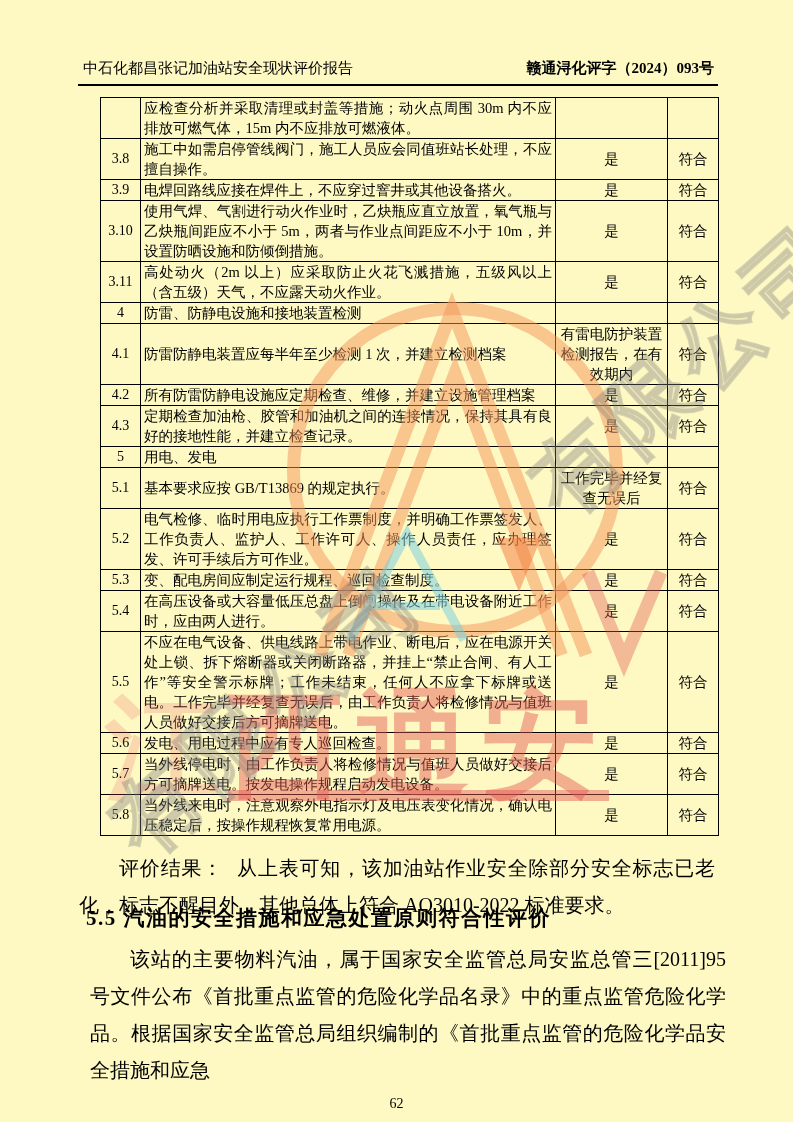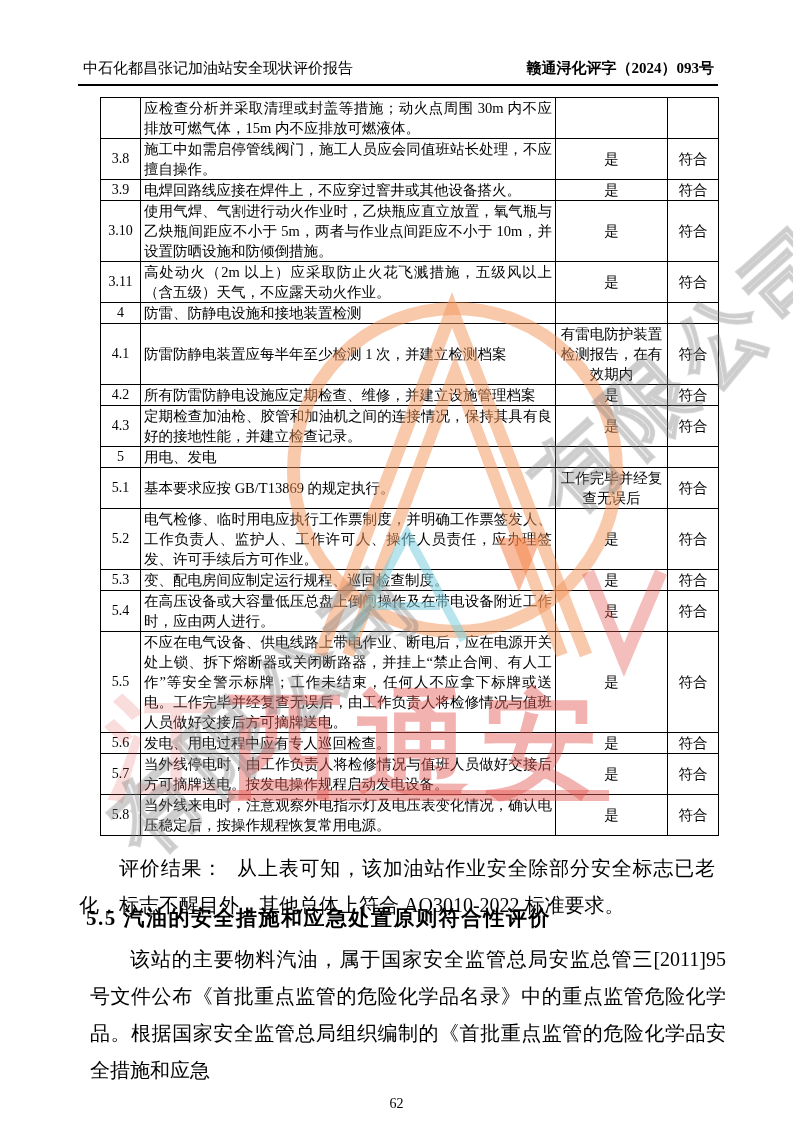--- a/index.html
+++ b/index.html
@@ -1,18 +1,18 @@
 <!DOCTYPE html>
 <html><head>
 <meta charset="utf-8">
 <style>
   html,body { margin:0; padding:0; background:#e8e8e8; }
   .page {
     position:relative; width:793px; height:1122px; margin:0 auto;
-    background:#ffffff; overflow:hidden;
+    background:#fef9c3; overflow:hidden;
     font-family:"Liberation Serif","DejaVu Serif",serif; color:#000;
   }
 
   
   .header {
     position:absolute; top:58px; left:83px; width:631px;
     display:flex; justify-content:space-between; align-items:flex-end;
     font-size:15px; line-height:20px;
   }
   .header-right { font-weight:bold; }

